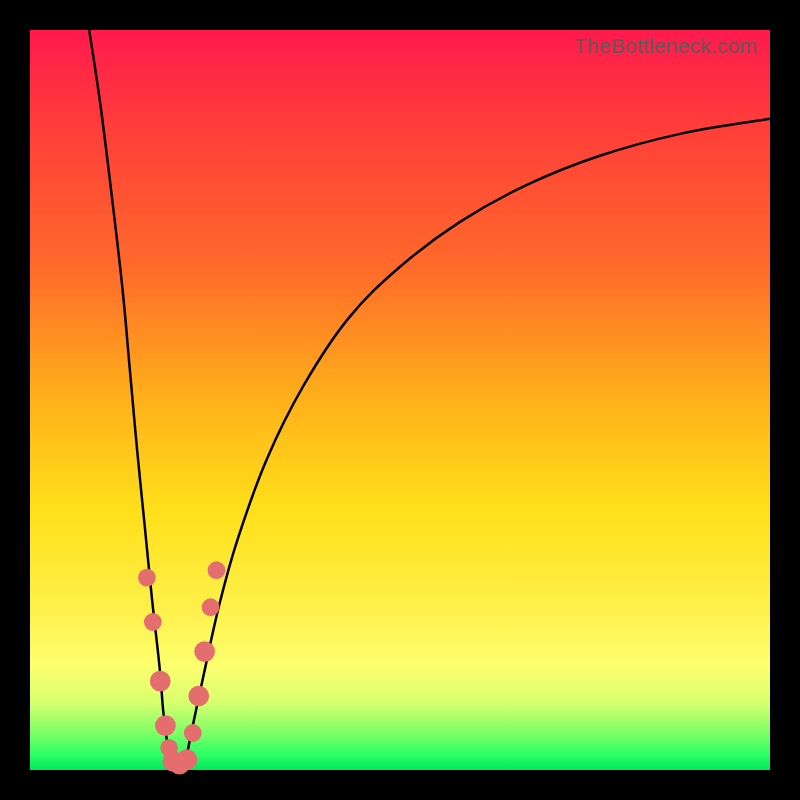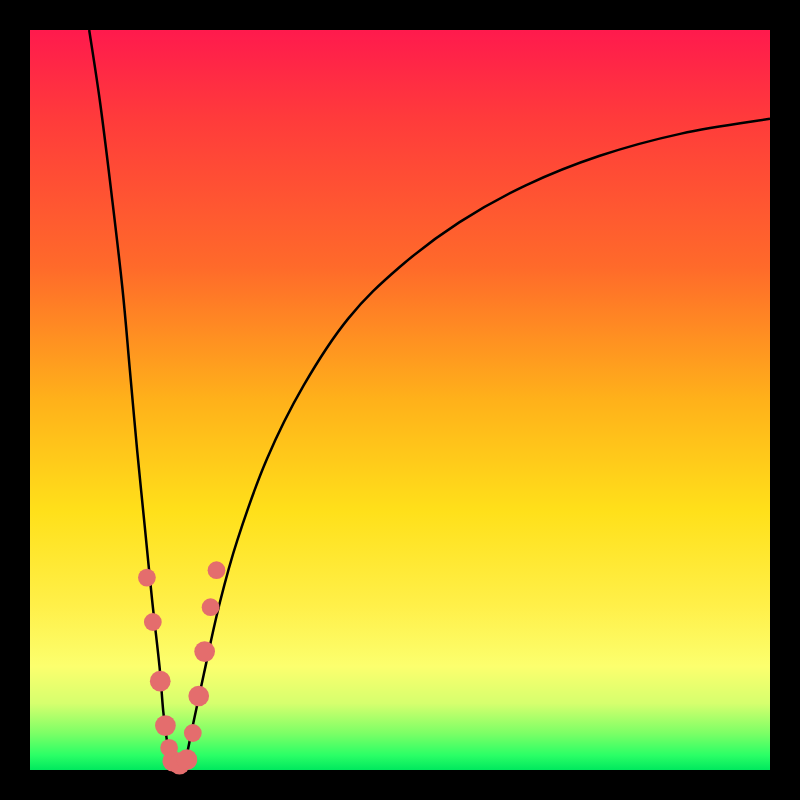--- a/index.html
+++ b/index.html
@@ -62,20 +62,21 @@
   .marker {
     fill: #e46d6d;
     stroke: none;
   }
 </style>
 </head>
 <body>
 
 <div class="frame">
   <div class="plot">
+    <span class="watermark">TheBottleneck.com</span>
     <svg class="curves" viewBox="0 0 740 740">
       <path id="left-branch" class="curve" d="M 59.2 0 C 61.198 13.32, 66.304 44.69600000000001, 70.3 74 C 74.29599999999999 103.30399999999999, 77.40400000000001 129.49999999999994, 81.4 162.79999999999995 C 85.396 196.09999999999997, 89.17 227.03199999999998, 92.5 259 C 95.83 290.968, 97.236 311.096, 99.9 340.4 C 102.56400000000001 369.70399999999995, 104.636 393.82800000000003, 107.3 421.8 C 109.964 449.772, 112.036 469.15999999999997, 114.7 495.79999999999995 C 117.364 522.4399999999999, 119.436 544.492, 122.10000000000001 569.8 C 124.76400000000001 595.108, 127.50200000000001 616.42, 129.5 636.4 C 131.498 656.38, 131.868 667.4799999999999, 133.2 680.8 C 134.53199999999998 694.12, 135.568 701.076, 136.9 710.4 C 138.232 719.7239999999999, 139.934 728.604, 140.6 732.6"></path>
       <path id="right-branch" class="curve" d="M 155.4 732.6 C 156.732 725.94, 159.47000000000003 711.5840000000001, 162.8 695.6 C 166.13 679.616, 169.23799999999997 665.112, 173.89999999999998 643.8 C 178.56199999999998 622.4879999999999, 182.70600000000002 601.176, 188.70000000000002 577.2 C 194.69400000000002 553.224, 198.54200000000003 537.24, 207.20000000000002 510.6 C 215.858 483.96000000000004, 224.812 457.17199999999997, 236.8 429.2 C 248.788 401.228, 259.148 380.508, 273.8 355.2 C 288.452 329.892, 300.884 309.91200000000003, 318.2 288.6 C 335.51599999999996 267.288, 350.02 254.11599999999996, 370 236.79999999999995 C 389.98 219.48399999999995, 406.556 207.05199999999996, 429.2 192.39999999999998 C 451.844 177.748, 470.492 167.38799999999995, 495.8 155.39999999999998 C 521.1080000000001 143.412, 541.8280000000001 135.12400000000005, 569.8000000000001 125.80000000000007 C 597.772 116.47600000000008, 620.5640000000001 110.26000000000005, 651.2 103.60000000000002 C 681.836 96.94, 724.016 91.46399999999997, 740 88.79999999999995"></path>
       <g id="markers">
           <circle cx="116.92" cy="547.6" r="8.88" class="marker"></circle>
           <circle cx="122.84" cy="592" r="8.88" class="marker"></circle>
           <circle cx="130.24" cy="651.2" r="10.36" class="marker"></circle>
           <circle cx="135.42" cy="695.6" r="10.36" class="marker"></circle>
           <circle cx="139.12" cy="717.8" r="8.88" class="marker"></circle>
           <circle cx="142.82" cy="731.12" r="10.36" class="marker"></circle>

